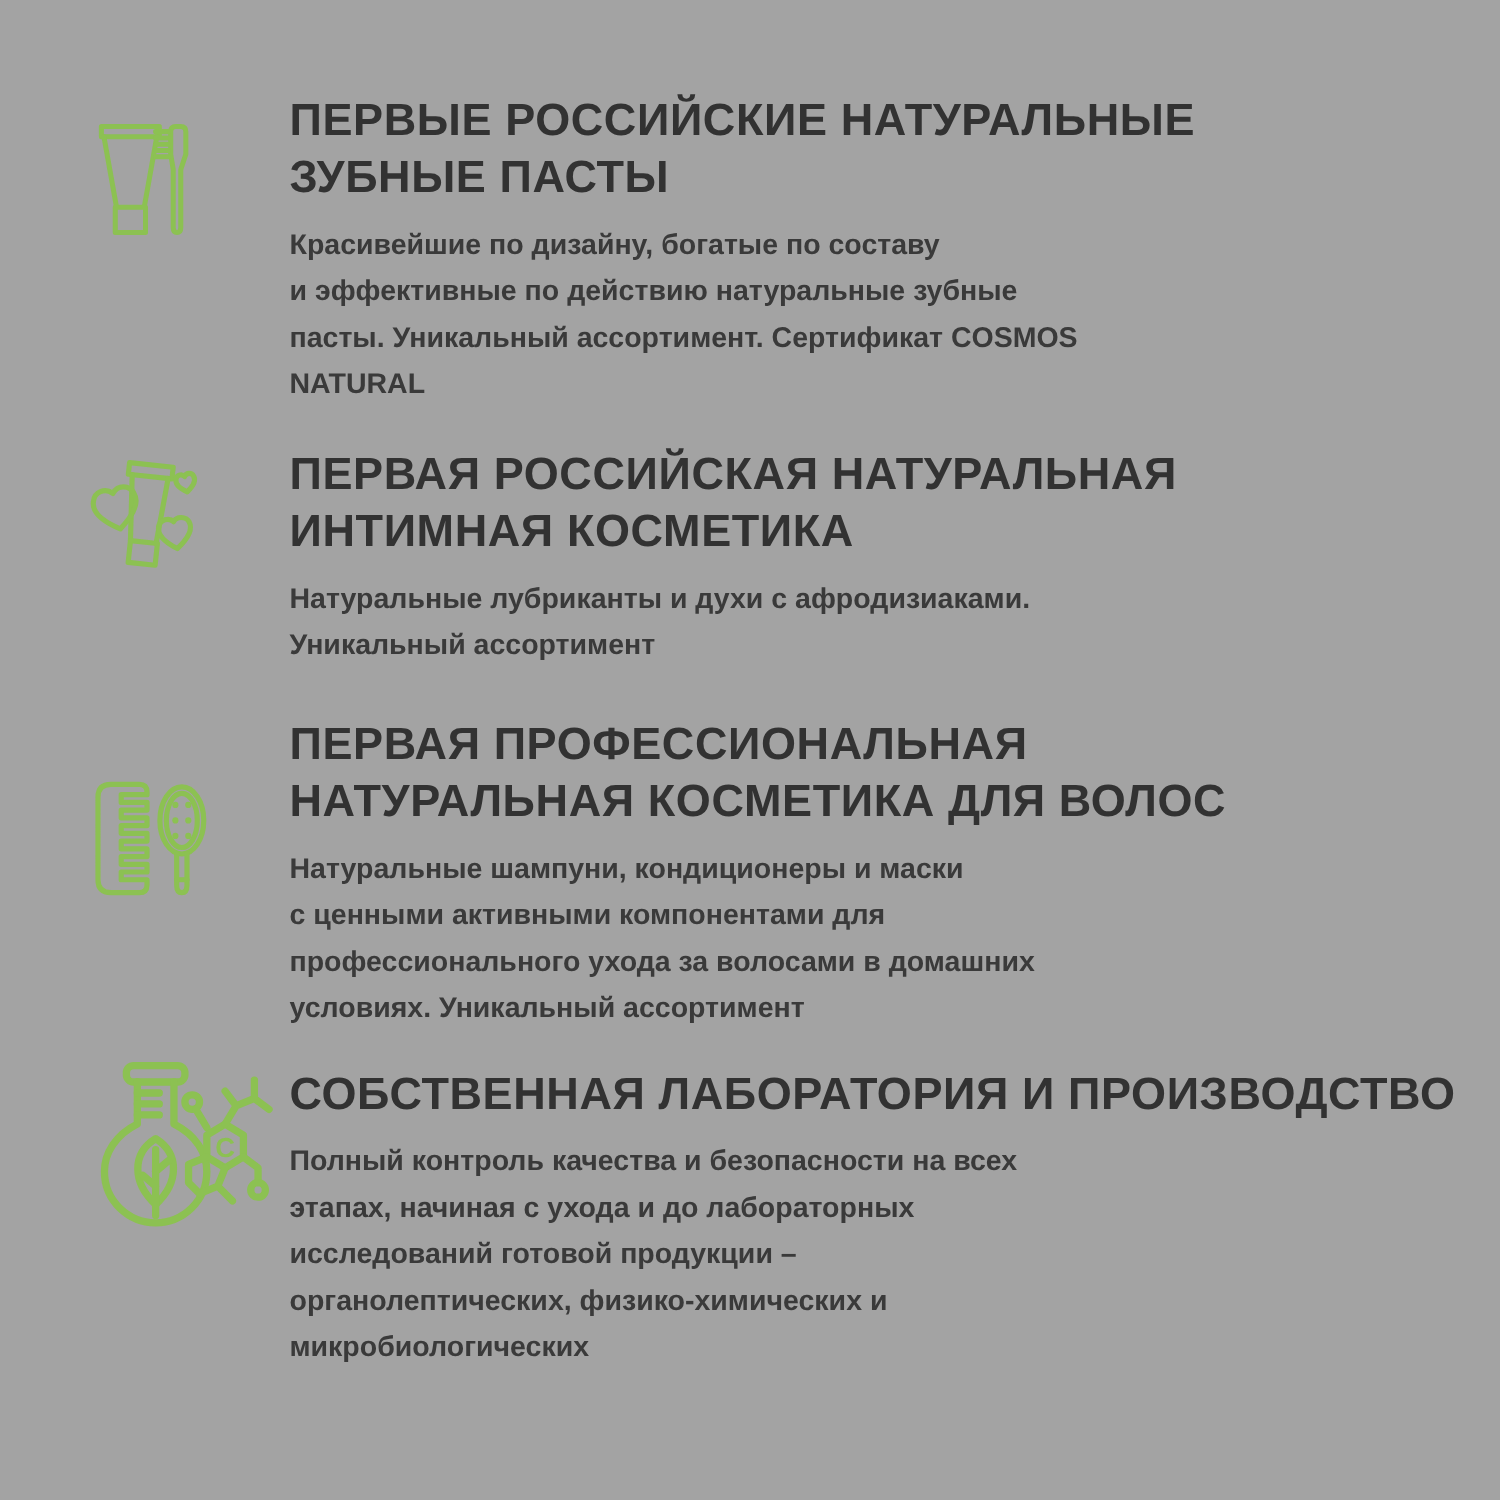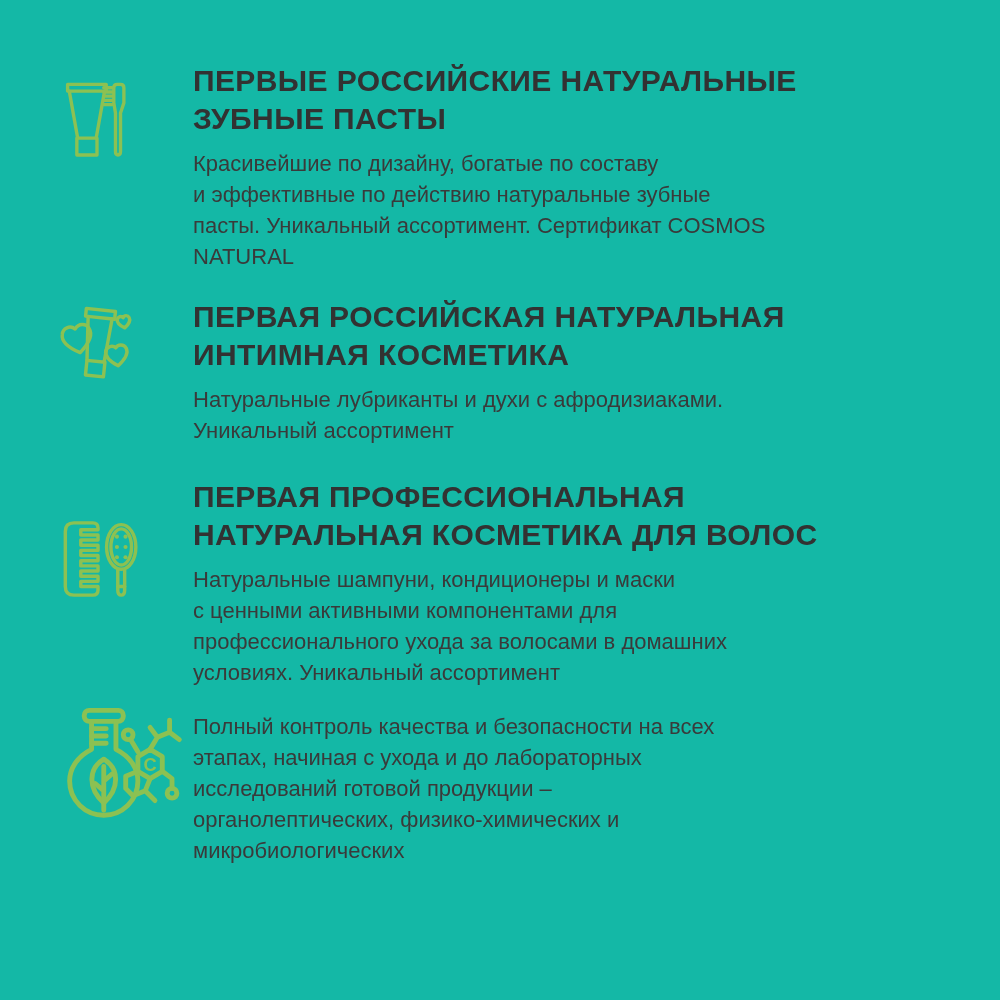--- a/index.html
+++ b/index.html
@@ -4,21 +4,21 @@
 <style>
   html, body {
     margin: 0;
     padding: 0;
     background: #ffffff;
   }
   .canvas {
     position: relative;
     width: 1000px;
     height: 1000px;
-    background: #14b8a6;
+    background: #a3a3a3;
     overflow: hidden;
     font-family: "Liberation Sans", "DejaVu Sans", sans-serif;
   }
   .row {
     position: absolute;
     left: 0;
     width: 1000px;
     display: flex;
     align-items: flex-start;
   }
@@ -37,22 +37,22 @@
     font-size: 30px;
     font-weight: 700;
     line-height: 38px;
     letter-spacing: 0.4px;
     color: #323232;
     text-transform: uppercase;
     white-space: pre-line;
   }
   .sec-body {
     margin: 0;
-    font-size: 22px;
-    font-weight: 400;
+    font-size: 19px;
+    font-weight: 700;
     line-height: 31px;
     color: #3a3a3a;
     white-space: pre-line;
   }
   .row1 { top: 62px; }
   .row2 { top: 298px; }
   .row3 { top: 478px; }
   .row4 { top: 711px; }
   .row1 .icon-col svg { margin-top: 12px; }
   .row2 .icon-col svg { margin-top: 4px; }
@@ -181,20 +181,21 @@
 
         <path d="M78 38 L84 28 M84 28 L78 20 M84 28 L94 24 M94 24 L94 14 M94 24 L102 30"></path>
 
         <path d="M88 56 L96 62 L96 70"></path>
         <circle cx="96" cy="74" r="4"></circle>
 
         <path d="M78 62 L74 72 L64 76 M68 56 L58 60 L58 70 L64 76 M74 72 L82 80"></path>
       </svg>
     </div>
     <div class="text-col">
+      <h2 class="sec-title">СОБСТВЕННАЯ ЛАБОРАТОРИЯ И ПРОИЗВОДСТВО</h2>
       <p class="sec-body">Полный контроль качества и безопасности на всех
 этапах, начиная с ухода и до лабораторных
 исследований готовой продукции –
 органолептических, физико-химических и
 микробиологических</p>
     </div>
   </div>
 
 </div>
 

